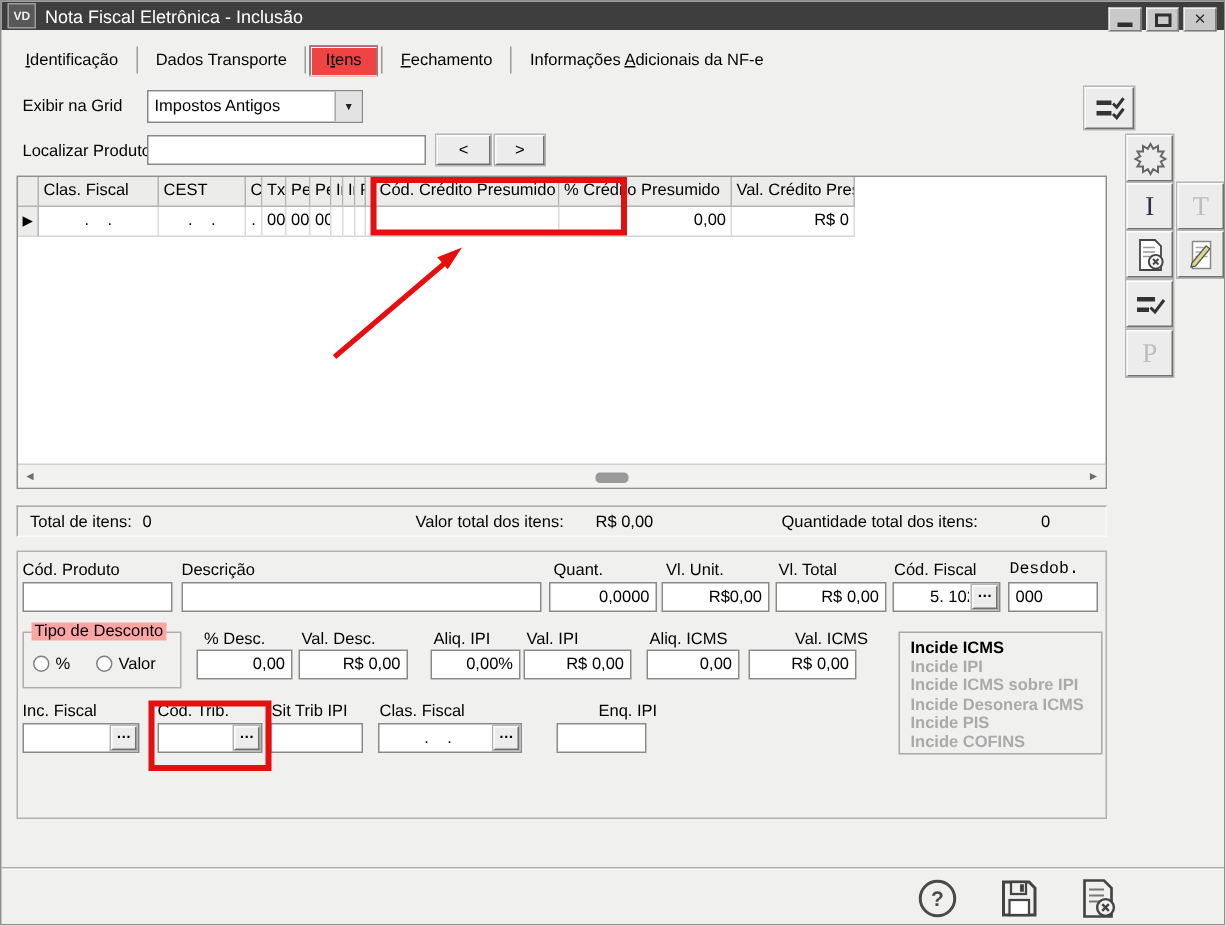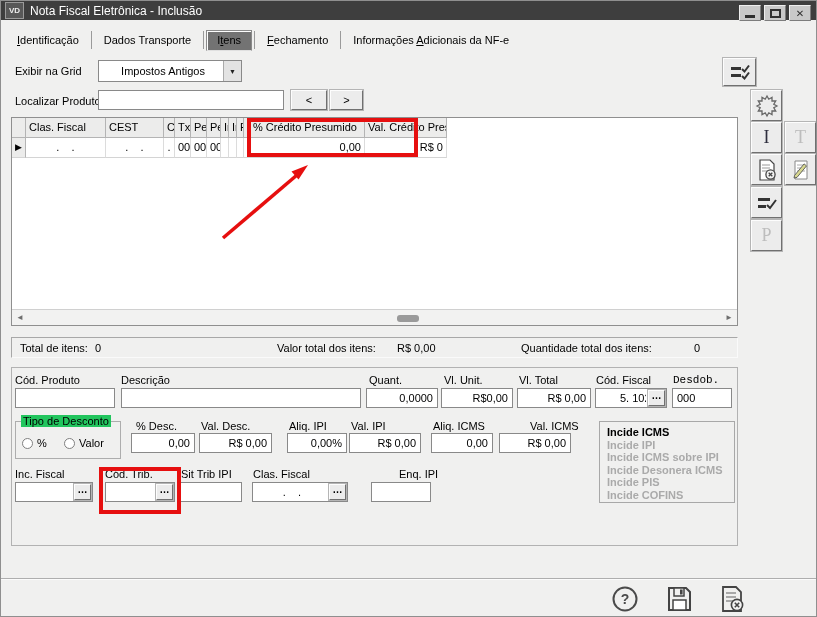--- a/index.html
+++ b/index.html
@@ -12,31 +12,31 @@
   .vdicon { width:19px; height:17px; margin-left:4px; background:#585858; border:1px solid #9a9a9a; color:#eee; font-size:8px; font-weight:bold; display:flex; align-items:center; justify-content:center; }
   .wtitle { color:#fff; font-size:12px; margin-left:6px; }
   .winbtns { position:absolute; right:5px; top:4px; display:flex; gap:3px; }
   .wbtn { width:22px; height:16px; background:#c9c9c9; border:1px solid #efefef; border-right-color:#7c7c7c; border-bottom-color:#7c7c7c; display:flex; align-items:center; justify-content:center; color:#2f2f2f; font-weight:bold; font-size:10px; }
   .glyph-min { width:10px; height:3px; background:#2f2f2f; margin-top:6px; }
   .glyph-max { width:11px; height:9px; border:2px solid #2f2f2f; }
 
   
   .tabbar { position:absolute; left:6px; top:28px; height:22px; display:flex; align-items:center; }
   .tab { padding:3px 10px 4px 10px; white-space:nowrap; }
-  .tab.selected { background:#737373; border:1px solid #8a8a8a; border-bottom-color:#e0e0e0; box-shadow: inset 1px 1px 0 #fdfdfd; }
+  .tab.selected { background:#ef4444; border:1px solid #8a8a8a; border-bottom-color:#e0e0e0; box-shadow: inset 1px 1px 0 #fdfdfd; }
   .tabsep { width:1px; height:18px; background:#9a9a9a; margin:0 2px; }
   .accel { text-decoration:underline; }
 
   
   .lbl { position:absolute; white-space:nowrap; }
   .inp { position:absolute; height:20px; background:#fff; border:1px solid #898989; font-family:inherit; font-size:11px; padding:1px 4px; }
   .ar { text-align:right; }
   .btn3d { background:#ececec; border:1px solid #fdfdfd; border-right-color:#707070; border-bottom-color:#707070; box-shadow: 0 0 0 1px #b5b5b5; display:flex; align-items:center; justify-content:center; }
   .fieldbtn { position:absolute; width:17px; height:16px; font-weight:bold; font-size:10px; line-height:8px; padding-bottom:4px; }
-  .combo { position:absolute; left:97px; top:59px; width:144px; height:22px; background:#fff; border:1px solid #898989; display:flex; align-items:center;text-align:center; }
+  .combo { position:absolute; left:97px; top:59px; width:144px; height:22px; background:#fff; border:1px solid #898989; display:flex; align-items:center; }
   .combo .cv { flex:1; padding-left:4px; }
   .combo .cbtn { width:18px; height:100%; background:#e3e3e3; border-left:1px solid #aaa; display:flex; align-items:center; justify-content:center; font-size:7px; color:#222; }
 
   
   .grid { position:absolute; left:10px; top:116px; width:727px; height:209px; background:#fff; border:1px solid #8f8f8f; overflow:hidden; }
   .grow { display:flex; }
   .gcol { flex:0 0 auto; }
   .hc { height:20px; background:#ececeb; border-right:1px solid #b4b4b4; border-bottom:1px solid #b4b4b4; overflow:hidden; white-space:nowrap; padding:3px 2px 0 3px; }
   .dc { height:20px; border-right:1px solid #dcdcdc; border-bottom:1px solid #d4d4d4; overflow:hidden; white-space:pre; padding:3px 3px 0 3px; }
   .dc.ac { text-align:center; } .dc.ar { text-align:right; }
@@ -48,21 +48,21 @@
   
   .redbox { position:absolute; border:4px solid #e60f0f; z-index:40; }
 
   
   .totals { position:absolute; left:10px; top:336px; width:727px; height:21px; background:#f0f0ef; border:1px solid #a8a8a8; border-bottom-color:#fafafa; border-right-color:#fafafa; }
   .totals span { position:absolute; top:4px; white-space:nowrap; }
 
   
   .panel { position:absolute; left:10px; top:366px; width:727px; height:179px; border:1px solid #b2b2b2; background:#f0f0ef; }
   .groupbox { position:absolute; left:14px; top:420px; width:106px; height:38px; border:1px solid #adadad; }
-  .groupbox .legend { position:absolute; left:5px; top:-7px; background:#22c55e; padding:0 2px; white-space:nowrap; }
+  .groupbox .legend { position:absolute; left:5px; top:-7px; background:#fca5a5; padding:0 2px; white-space:nowrap; }
   .radio { width:11px; height:11px; border:1px solid #808080; border-radius:50%; background:#fff; display:inline-block; vertical-align:-2px; margin-right:4px; }
   .radio-item { position:absolute; top:15px; white-space:nowrap; }
 
   .incide { position:absolute; left:598px; top:420px; width:136px; height:82px; border:1px solid #a8a8a8; background:#f0f0ef; padding:4px 0 0 7px; }
   .incide div { font-weight:bold; line-height:12.5px; color:#aaaaaa; }
   .incide div.on { color:#000; }
 
   
   .tbtn { position:absolute; width:31px; height:31px; }
   .tbtn .serif { font-family:"Liberation Serif", serif; font-size:18px; color:#2e2e3e; }
@@ -160,20 +160,24 @@
           <div class="hc">Inc</div>
           <div class="dc ac"></div>
         </div>
       <div class="gcol" style="width:7px;">
           <div class="hc">Pro</div>
           <div class="dc ac"></div>
         </div>
       <div class="gcol" style="width:6px;">
           <div class="hc">Cl</div>
           <div class="dc ac">.</div>
+        </div>
+      <div class="gcol" style="width:123px;">
+          <div class="hc">Cód. Crédito Presumido</div>
+          <div class="dc"></div>
         </div>
       <div class="gcol" style="width:115px;">
           <div class="hc">% Crédito Presumido</div>
           <div class="dc ar">0,00</div>
         </div>
       <div class="gcol" style="width:82px;">
           <div class="hc">Val. Crédito Presum</div>
           <div class="dc ar">R$ 0</div>
         </div>
     </div>

